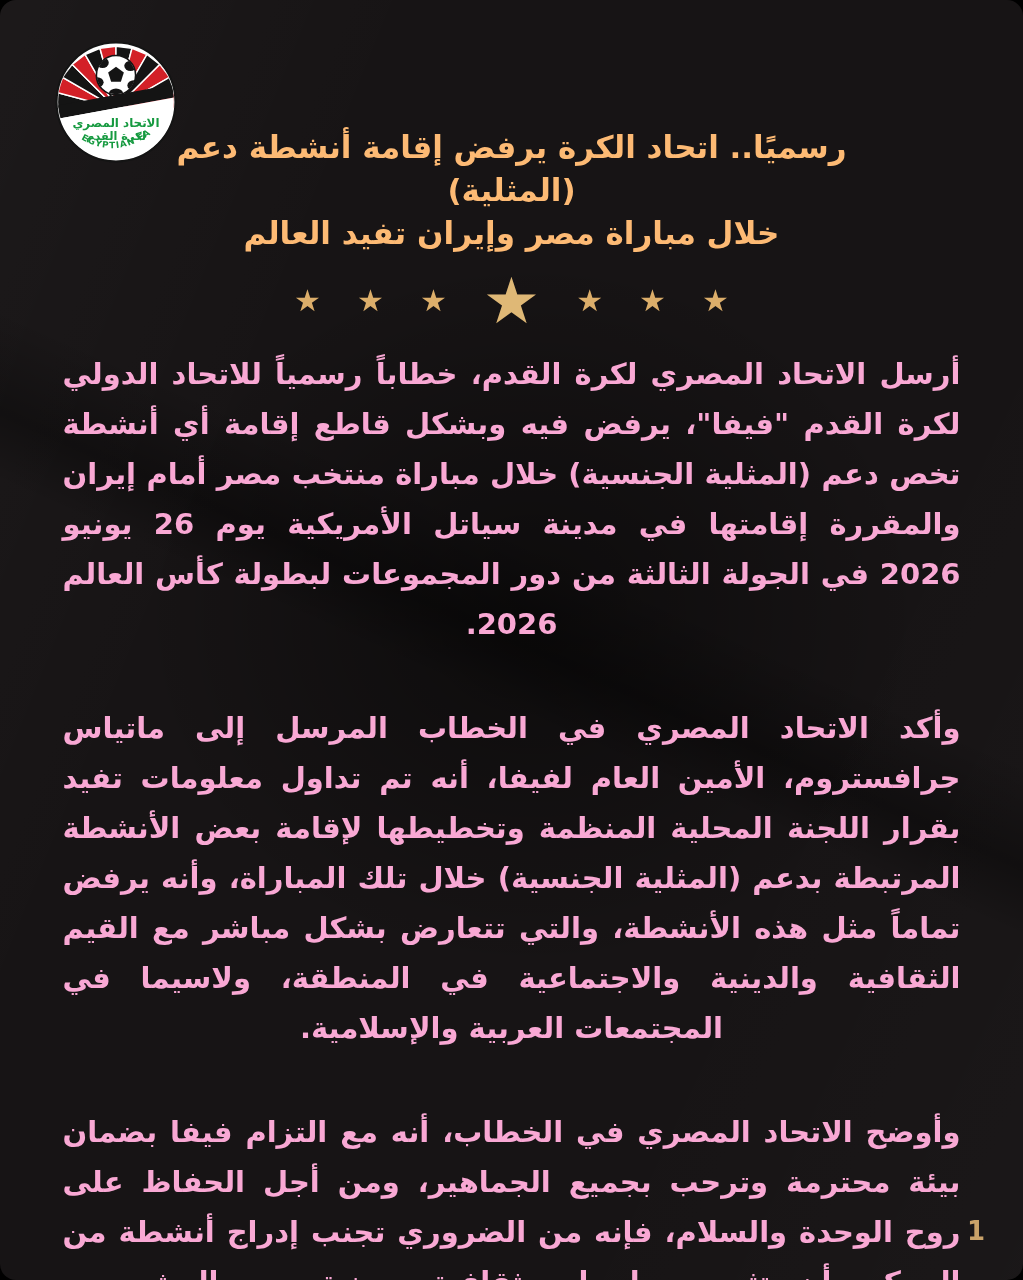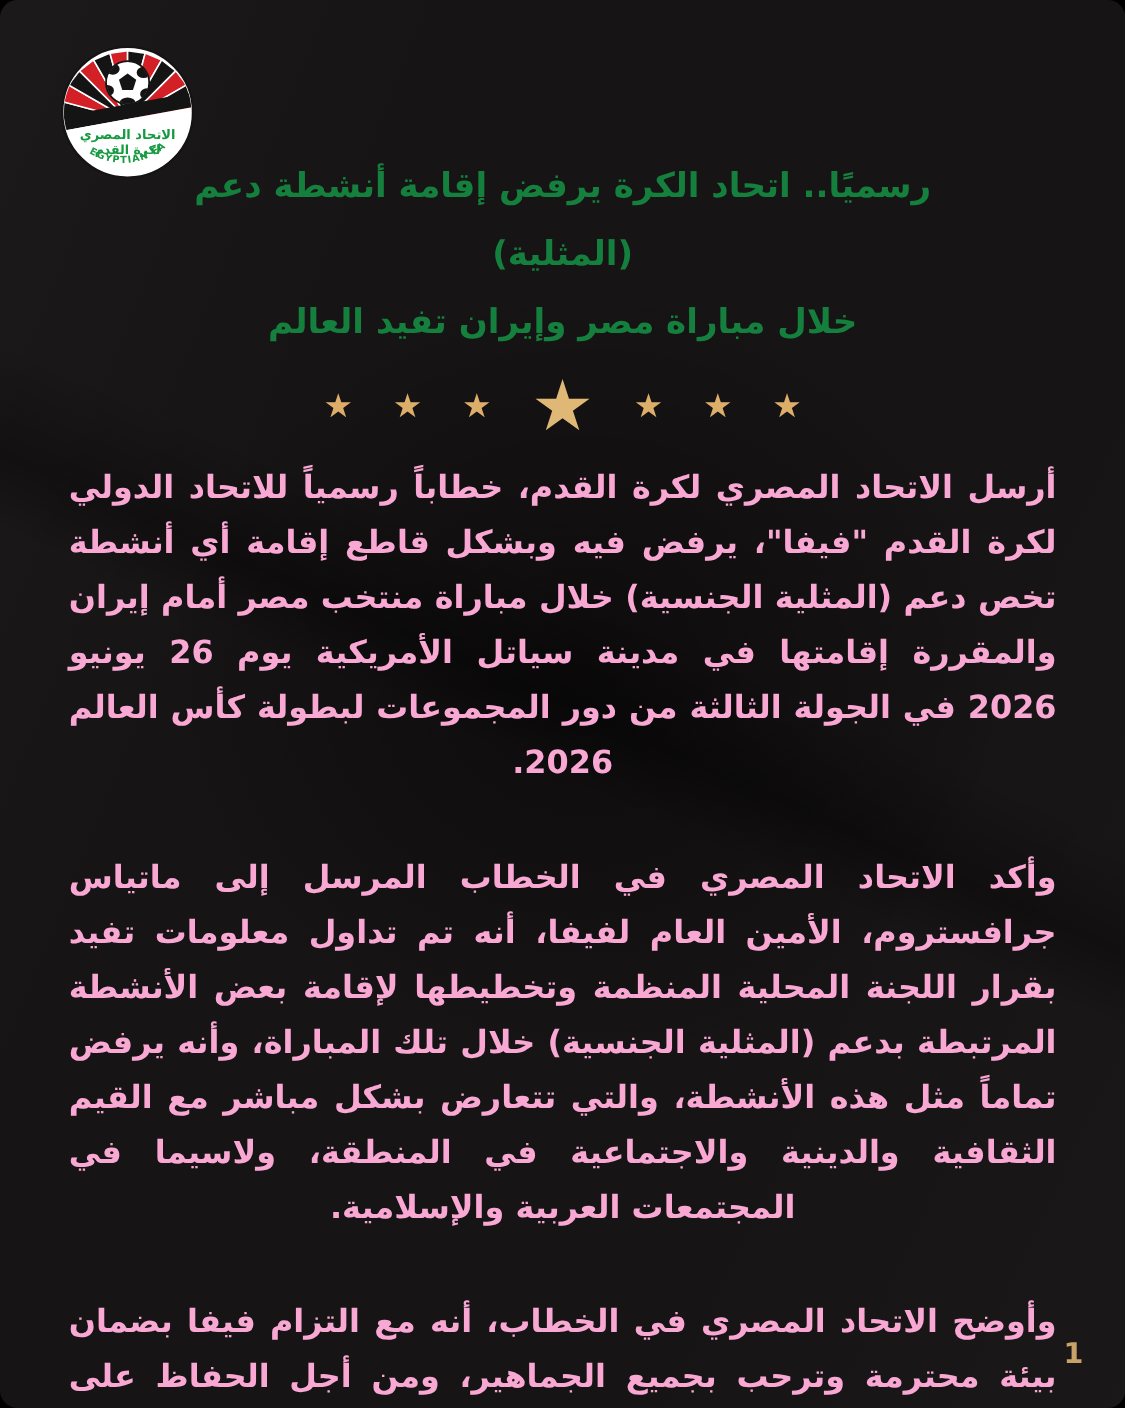--- a/index.html
+++ b/index.html
@@ -20,22 +20,22 @@
       linear-gradient(112deg, rgba(255,255,255,0.025) 0%, transparent 28%),
       linear-gradient(295deg, rgba(255,255,255,0.015) 0%, transparent 30%),
       radial-gradient(ellipse 55% 40% at 52% 48%, rgba(0,0,0,0.45), transparent 70%),
       linear-gradient(24deg, transparent 46%, rgba(0,0,0,0.35) 50%, transparent 56%);
   }
   .logo{
     position:absolute;top:40px;left:54px;width:124px;height:124px;
   }
   header{position:relative;padding-top:126px;text-align:center;}
   h1{
-    margin:12px auto;max-width:780px;
-    font-size:31px;line-height:62px;font-weight:700;color:#15803d;
+    margin:0 auto;max-width:780px;
+    font-size:31px;line-height:43px;font-weight:700;color:#fdba74;
   }
   h1 .tline{display:block;}
   .stars{
     position:relative;
     margin-top:14px;
     display:flex;justify-content:center;align-items:center;gap:36px;
     color:#debd80;
   }
   .star{font-size:30px;line-height:1;color:#dcae6a;}
   .star.big{font-size:64px;color:#dfb876;}

